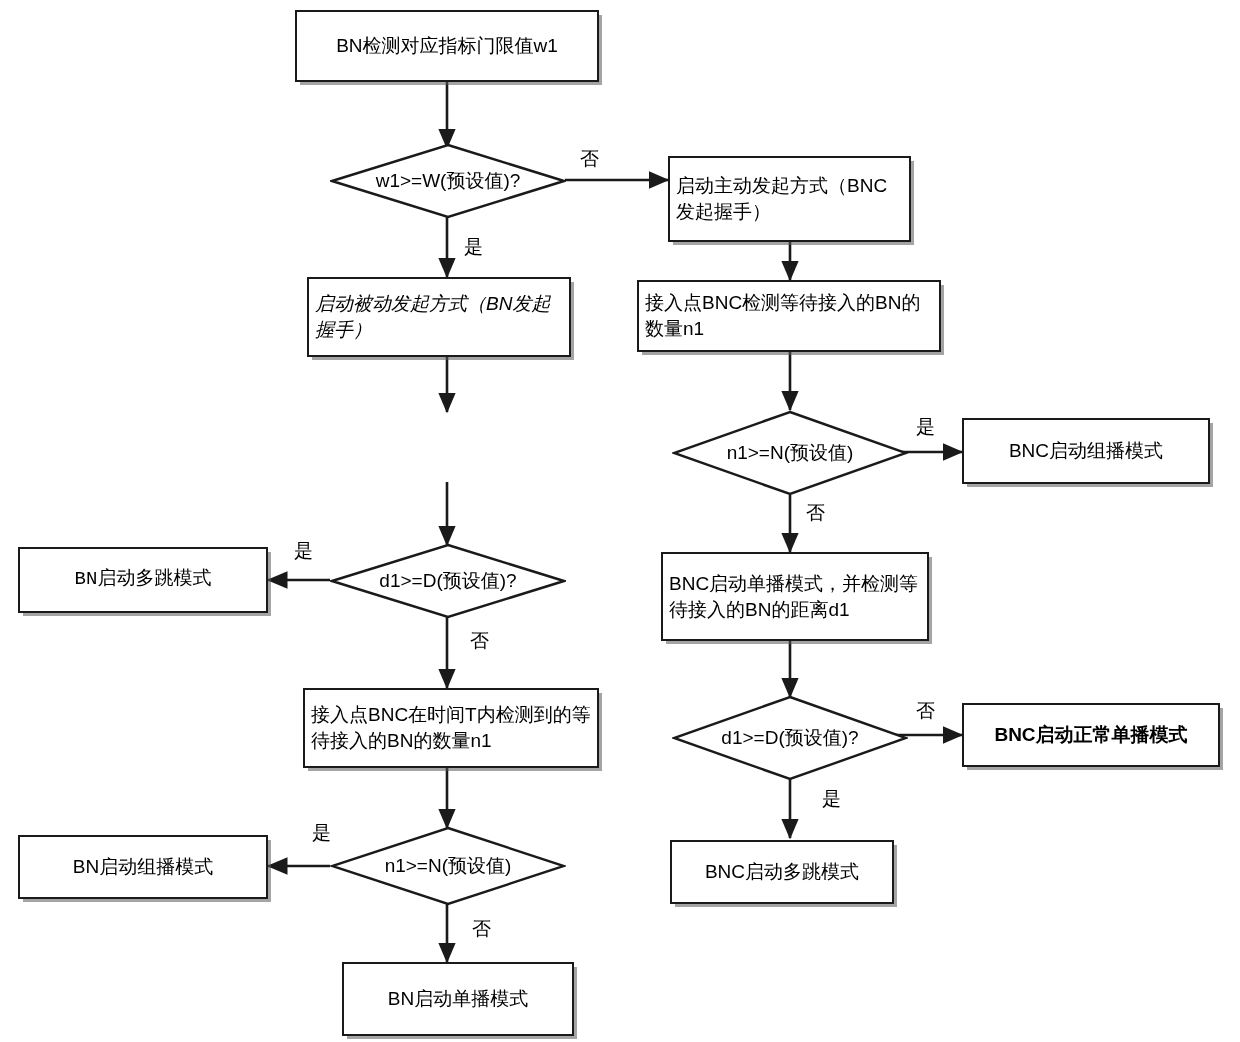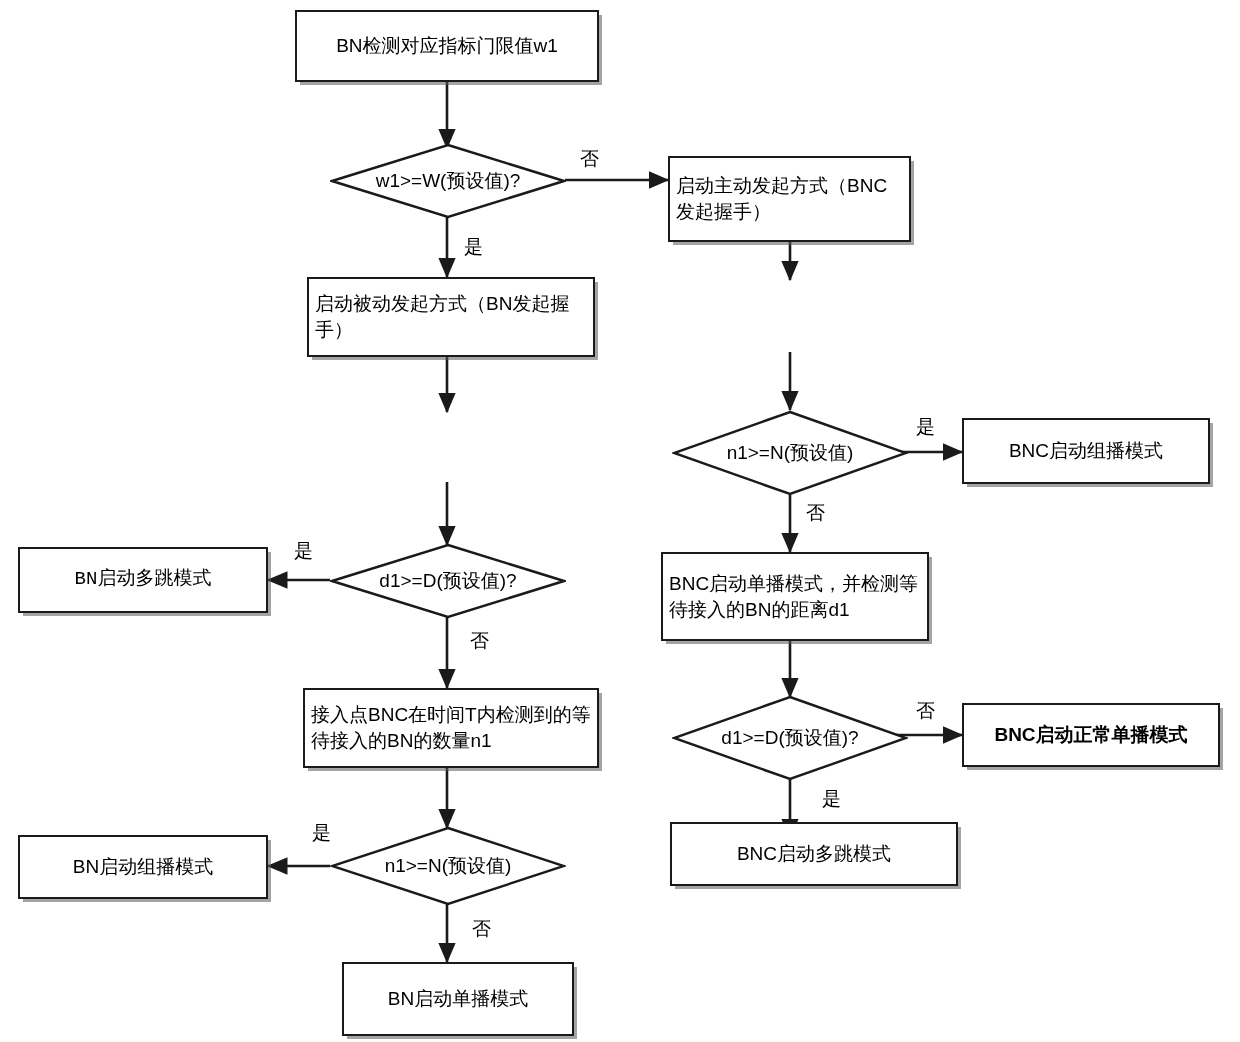--- a/index.html
+++ b/index.html
@@ -126,24 +126,27 @@
     <svg class="dshape" width="236" height="76" viewBox="0 0 236 76">
       <polygon points="118,2 234,38 118,74 2,38" fill="#ffffff" stroke="#1a1a1a" stroke-width="2.4"></polygon>
     </svg>
     <div class="diamond-label">w1&gt;=W(预设值)?</div>
   </div>
 
   <div class="node rect" style="left:668px; top:156px; width:243px; height:86px;">
     <span>启动主动发起方式（BNC发起握手）</span>
   </div>
 
-  <div class="node rect" style="left:307px; top:277px; width:288px; height:80px;">
+  <div class="node rect" style="left:307px; top:277px; width:264px; height:80px;font-style:italic;">
     <span>启动被动发起方式（BN发起握手）</span>
   </div>
 
+  <div class="node rect" style="left:637px; top:280px; width:304px; height:72px;">
+    <span>接入点BNC检测等待接入的BN的数量n1</span>
+  </div>
 
 
   <div class="diamond-wrap" style="left:672px; top:410px; width:236px; height:86px;">
     <svg class="dshape" width="236" height="86" viewBox="0 0 236 86">
       <polygon points="118,2 234,43 118,84 2,43" fill="#ffffff" stroke="#1a1a1a" stroke-width="2.4"></polygon>
     </svg>
     <div class="diamond-label">n1&gt;=N(预设值)</div>
   </div>
 
   <div class="node rect" style="left:962px; top:418px; width:248px; height:66px;">
@@ -184,21 +187,21 @@
     <span>BN启动组播模式</span>
   </div>
 
   <div class="diamond-wrap" style="left:330px; top:826px; width:236px; height:80px;">
     <svg class="dshape" width="236" height="80" viewBox="0 0 236 80">
       <polygon points="118,2 234,40 118,78 2,40" fill="#ffffff" stroke="#1a1a1a" stroke-width="2.4"></polygon>
     </svg>
     <div class="diamond-label">n1&gt;=N(预设值)</div>
   </div>
 
-  <div class="node rect" style="left:670px; top:822px; width:288px; height:64px;">
+  <div class="node rect" style="left:670px; top:840px; width:224px; height:64px;">
     <span>BNC启动多跳模式</span>
   </div>
 
   <div class="node rect" style="left:342px; top:962px; width:232px; height:74px;">
     <span>BN启动单播模式</span>
   </div>
 
   <div class="edge-label" style="left:580px; top:146px;">否</div>
   <div class="edge-label" style="left:464px; top:234px;">是</div>
   <div class="edge-label" style="left:916px; top:414px;">是</div>

